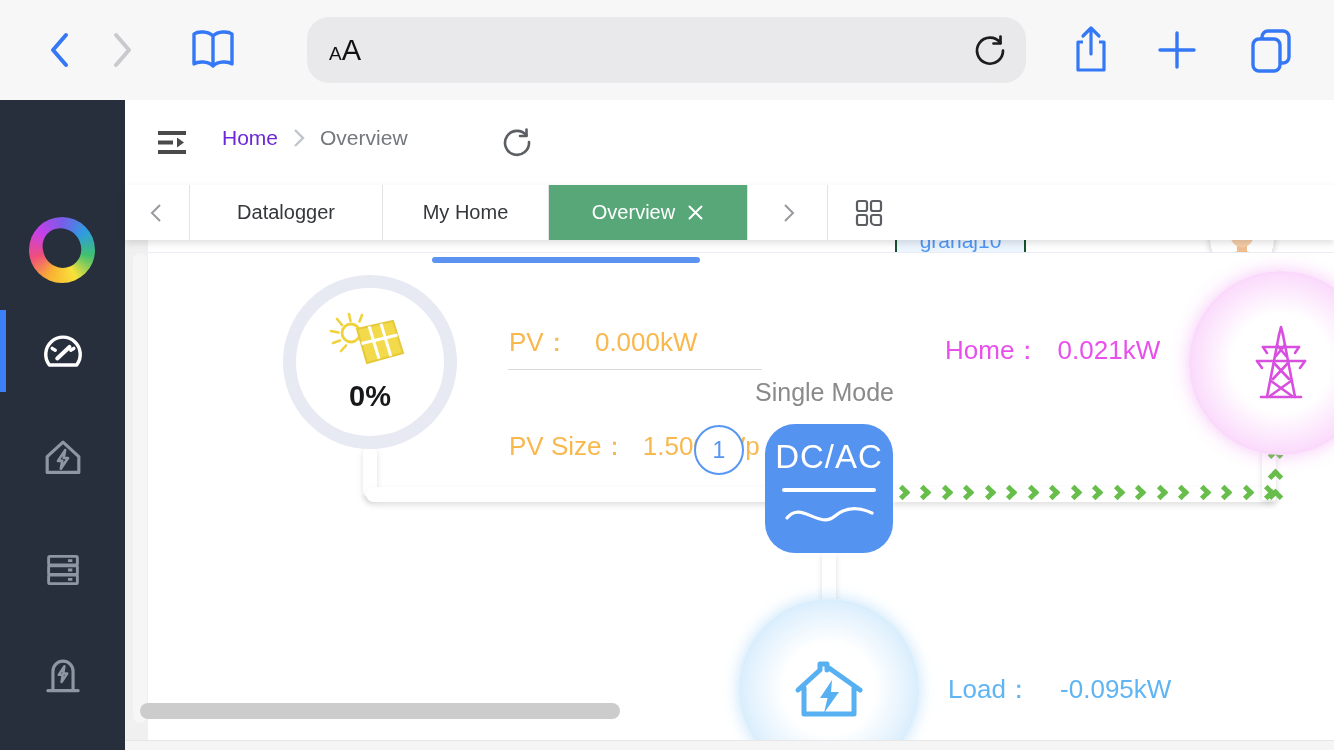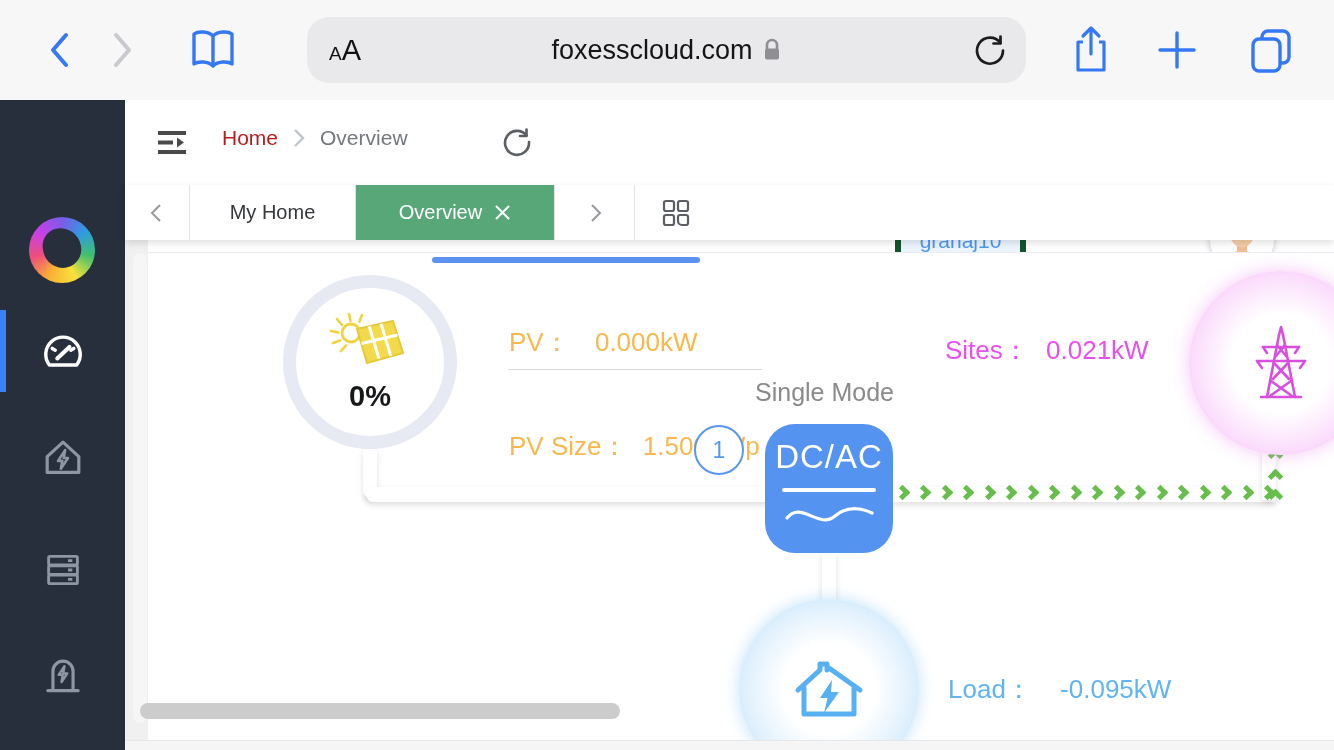--- a/index.html
+++ b/index.html
@@ -24,26 +24,26 @@
   .logo { left:29px; top:117px; width:66px; height:66px; border-radius:50%;
           background:conic-gradient(from 205deg,#f9b233,#ef4e7b,#c840e9,#7b5be8,#2f9be0,#41c06f,#f9e13a,#f9b233); }
   .logo::after { content:""; position:absolute; left:14px; top:11px; width:38px; height:40px;
           border-radius:46% 54% 48% 52%; background:#272f3d; transform:rotate(-12deg); }
   .side-item { left:0; width:125px; height:84px; display:flex; align-items:center; justify-content:center; cursor:pointer; }
   .side-item svg { width:46px; height:46px; }
   .active-bar { left:0; top:210px; width:6px; height:82px; background:#3d7ff7; }
 
   
   .app-header { left:125px; top:100px; width:1209px; height:85px; background:#fff; }
-  .crumb { font-size:21px; color:#b91c1c; }
+  .crumb { font-size:21px; color:#6d28d9; }
   .crumb-sep { color:#c0c4cc; font-size:20px; }
   .crumb-current { color:#74777c; }
   .badge { height:43px; border-radius:6px; display:flex; align-items:center; justify-content:center;
            font-size:21px; cursor:pointer; }
-  .badge-user { left:770px; top:119px; width:131px; background:#ecf4fe; border:6px solid #14532d; color:#4e97f6; }
+  .badge-user { left:770px; top:119px; width:131px; background:#ecf4fe; border:2px solid #14532d; color:#4e97f6; }
   .badge-role { left:931px; top:119px; width:124px; background:#f0f9ea; border:1px solid #cfebbc; color:#67bb3f; }
   .avatar { left:1085px; top:108px; width:64px; height:64px; border-radius:50%; background:#fff;
             box-shadow:0 1px 7px rgba(0,0,0,.22); overflow:hidden; cursor:pointer; }
 
   
   .tabbar { left:125px; top:185px; width:1209px; height:55px; background:#fff;
             box-shadow:0 3px 7px rgba(0,0,0,.13); display:flex; z-index:5; }
   .tab-cell { height:55px; border-right:1px solid #e3e3e4; display:flex; align-items:center;
               justify-content:center; font-size:20px; color:#35373b; background:#fff; cursor:pointer; }
   .tab-active { background:#57a778; color:#fff; gap:12px; }
@@ -111,27 +111,20 @@
     <svg width="46" height="44" viewBox="0 0 46 44">
       <path d="M23 8 C18 3 8 3 4 6 L4 36 C8 33 18 33 23 38 C28 33 38 33 42 36 L42 6 C38 3 28 3 23 8 Z M23 8 L23 38" fill="none" stroke="#3478f6" stroke-width="3.4" stroke-linejoin="round"></path>
     </svg>
   </button>
 
   <div class="abs url-pill">
     <button class="reader-btn toolbtn">
       <span style="font-size:19px;">A</span>
         <span style="font-size:29px;">A</span>
     </button>
-    <div class="url-text">
-      <span>foxesscloud.com</span>
-      <svg width="20" height="26" viewBox="0 0 20 26">
-        <path d="M5 12 V8 a5 5 0 0 1 10 0 V12" fill="none" stroke="#8e8e93" stroke-width="2.6"></path>
-        <rect x="3" y="11.5" width="14" height="11" rx="2" fill="#8e8e93"></rect>
-      </svg>
-    </div>
     <button class="reload-btn toolbtn">
       <svg width="34" height="34" viewBox="0 0 34 34">
         <path d="M27.5 10 A13 13 0 1 0 30 17.5" fill="none" stroke="#1c1c1e" stroke-width="2.7" stroke-linecap="round"></path>
         <path d="M27.5 3.5 L27.5 10.5 L20.5 10.5" fill="none" stroke="#1c1c1e" stroke-width="2.7" stroke-linecap="round" stroke-linejoin="round"></path>
       </svg>
     </button>
   </div>
 
   <button class="abs toolbtn" style="left:1068px;top:22px;width:46px;height:56px;">
     <svg width="40" height="52" viewBox="0 0 40 52">
@@ -225,20 +218,23 @@
     </svg>
   </div>
 </header>
 
 <div class="abs tabbar">
   <div class="tab-cell tab-nav" style="width:65px;">
     <svg viewBox="0 0 22 22">
         <path d="M14 3 L6 11 L14 19" fill="none" stroke="#97999e" stroke-width="2"></path>
       </svg>
   </div>
+  <div class="tab-cell" style="width:193px;">
+      <span>Datalogger</span>
+    </div>
   <div class="tab-cell" style="width:166px;">
       <span>My Home</span>
     </div>
   <div class="tab-cell tab-active" style="width:199px;">
     <span>Overview</span>
     <svg width="17" height="17" viewBox="0 0 17 17">
         <path d="M2.5 2.5 L14.5 14.5 M14.5 2.5 L2.5 14.5" stroke="#fff" stroke-width="2" stroke-linecap="round"></path>
       </svg>
   </div>
   <div class="tab-cell tab-nav" style="width:80px;">
@@ -321,21 +317,21 @@
   </div>
 <div class="abs inverter">
   <span class="inverter-label">DC/AC</span>
   <div class="inverter-line"></div>
   <svg width="96" height="40" viewBox="0 0 96 40" style="margin-top:4px;">
     <path d="M6 22 C 20 4, 38 34, 54 20 C 66 10, 80 12, 91 17" fill="none" stroke="#fff" stroke-width="3.2" stroke-linecap="round"></path>
   </svg>
 </div>
 
 <div class="abs stat-line grid-text" style="left:945px;top:333px;">
-  <span>Sites：</span>
+  <span>Home：</span>
   <span style="margin-left:10px;">0.021kW</span>
 </div>
 <div class="abs grid-circle">
   <svg width="76" height="80" viewBox="0 0 76 80">
     <g stroke="#d84fe0" stroke-width="2.6" fill="none" stroke-linecap="round" stroke-linejoin="round">
       <path d="M24 74 L36 12 M52 74 L40 12"></path>
       <path d="M36 12 L38 4 L40 12"></path>
       <path d="M20 24 H56 M14 38 H62"></path>
       <path d="M20 24 L24 30 M56 24 L52 30 M14 38 L19 45 M62 38 L57 45"></path>
       <path d="M34 22 L43 33 M42 22 L33 33"></path>

